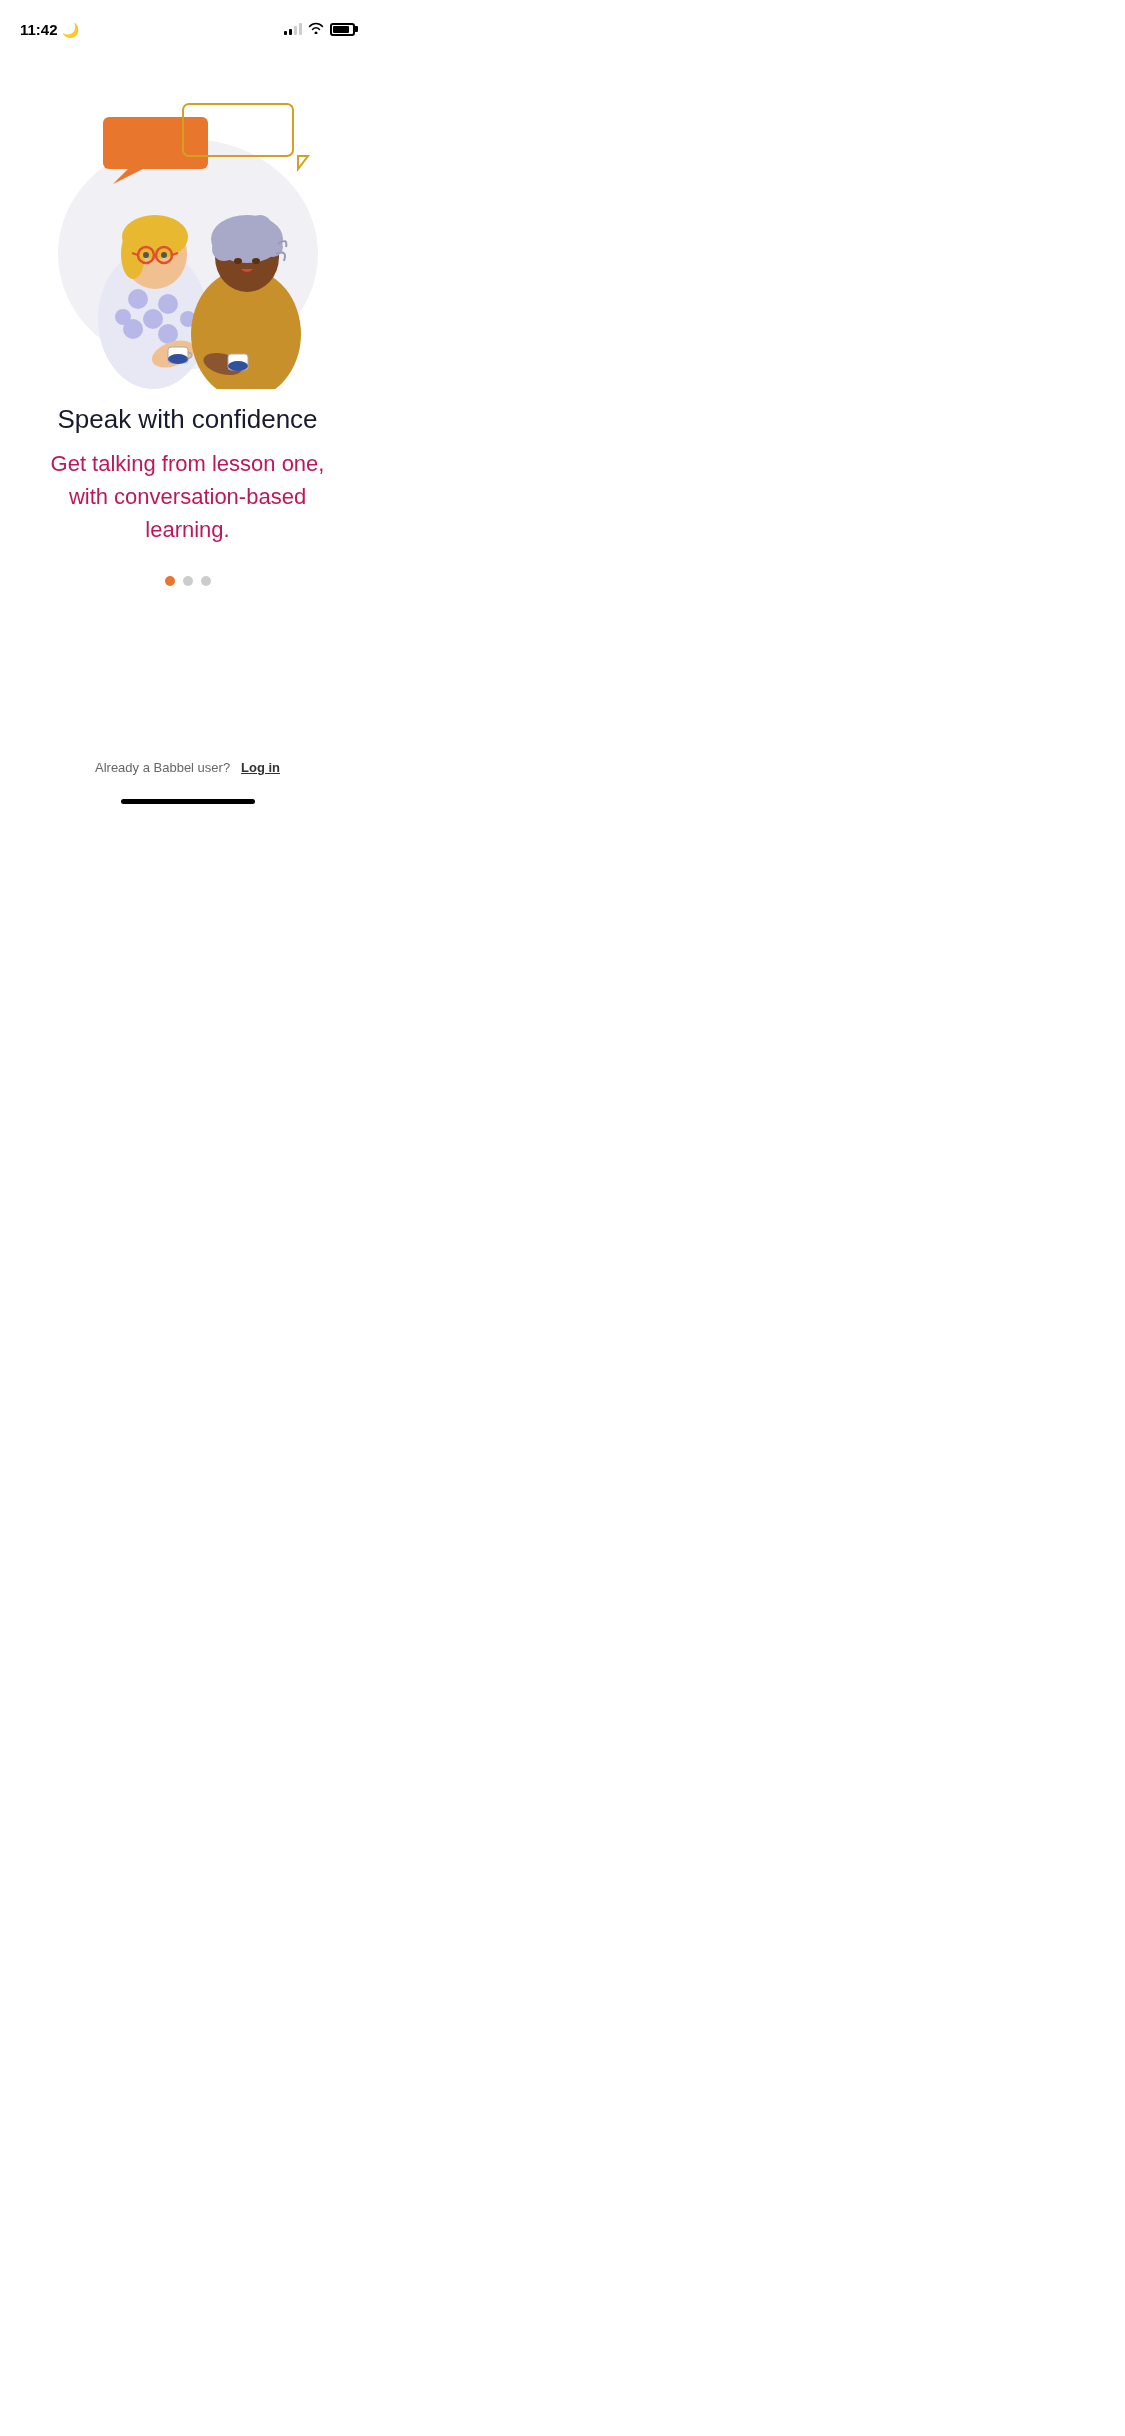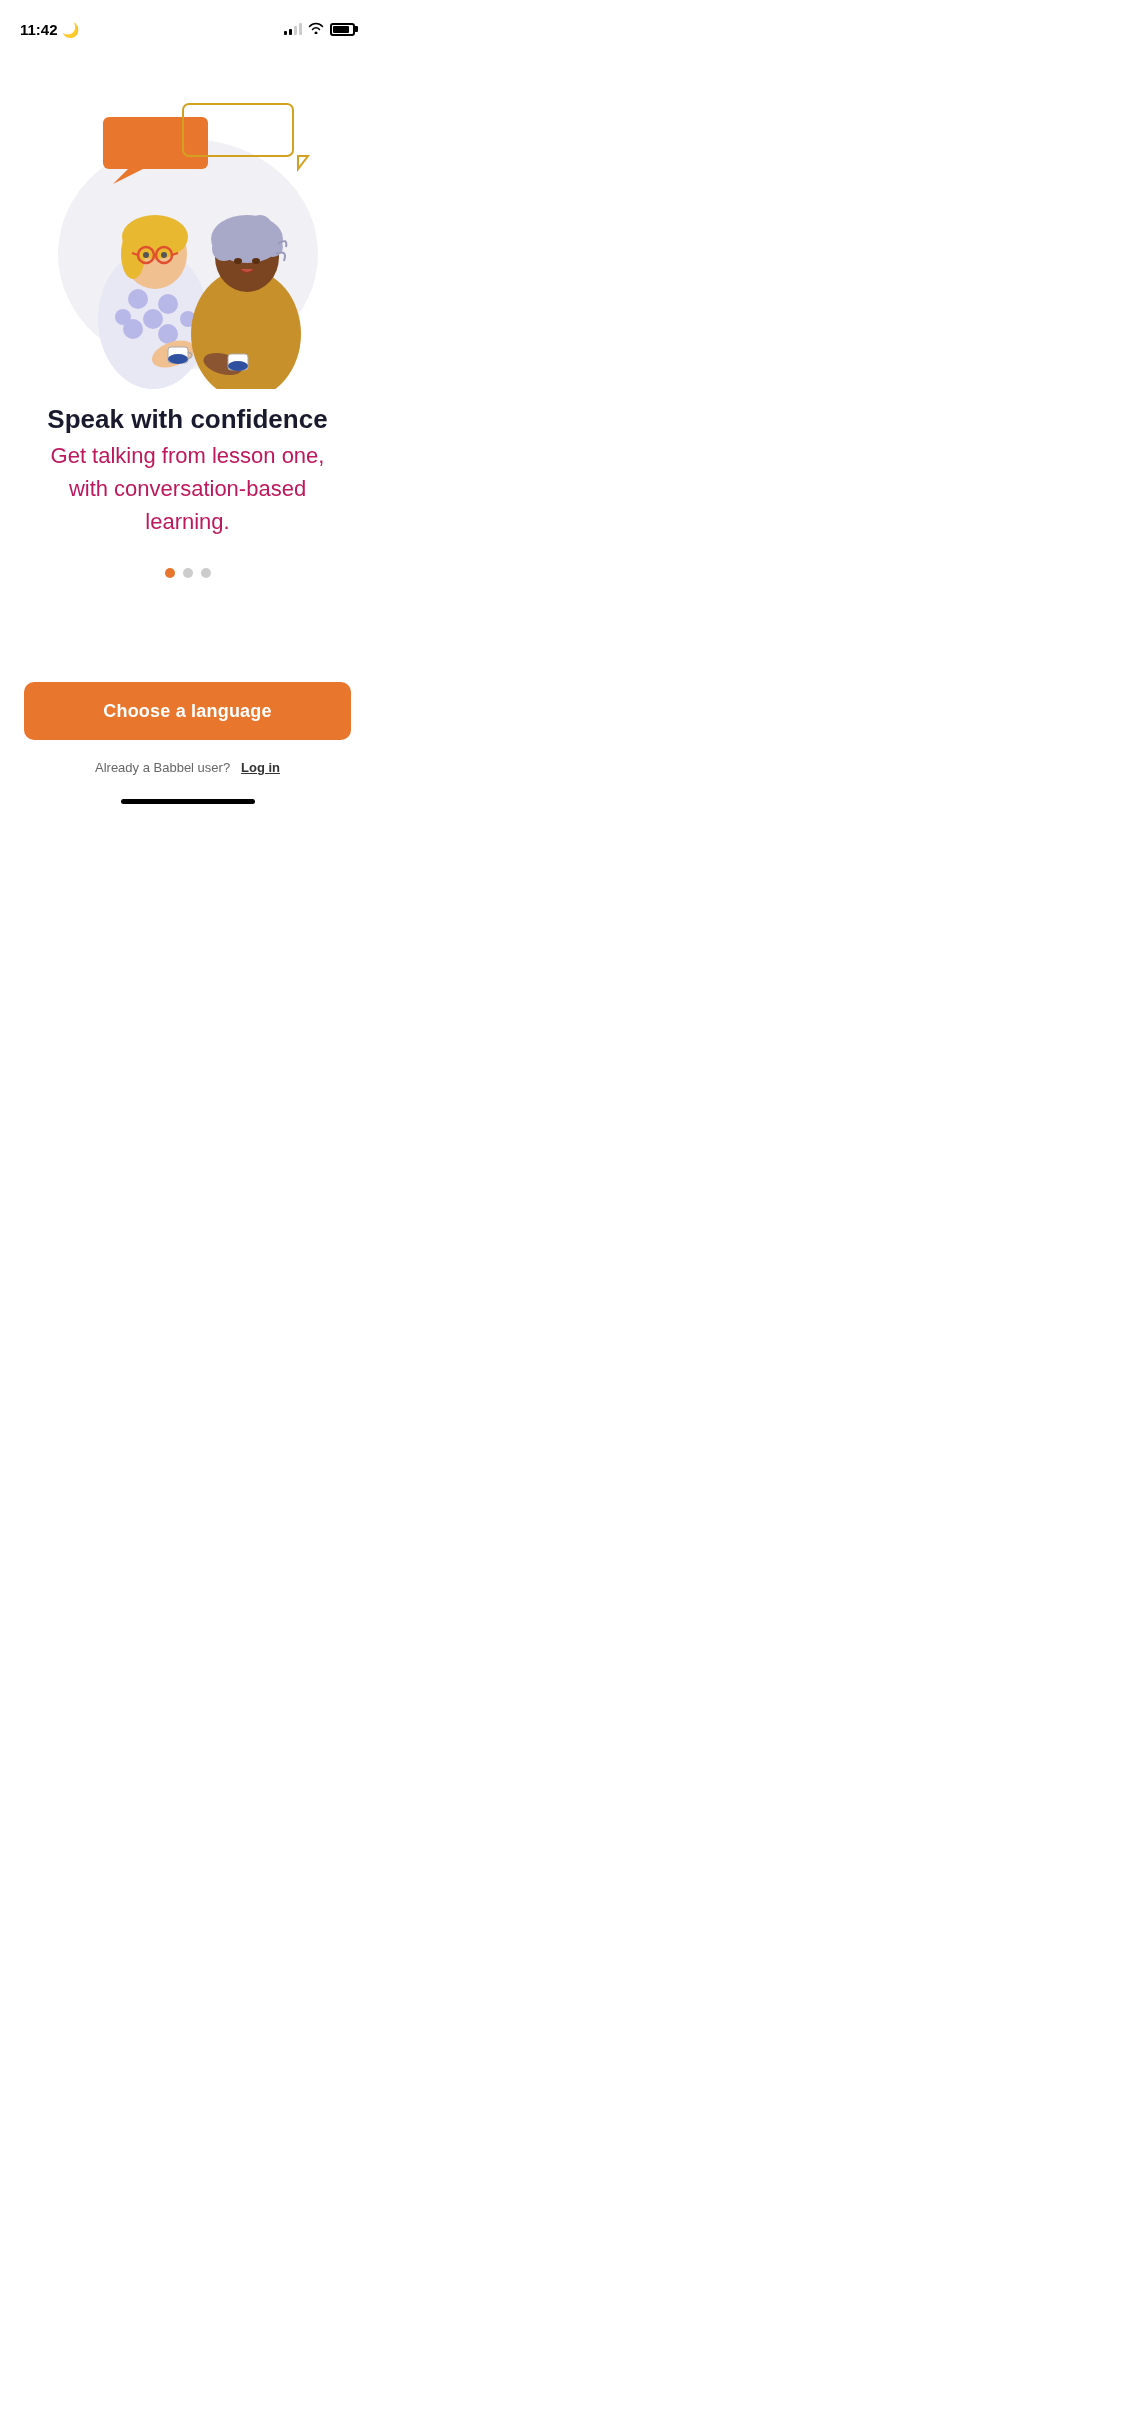--- a/index.html
+++ b/index.html
@@ -123,23 +123,23 @@
     .text-section {
       display: flex;
       flex-direction: column;
       align-items: center;
       padding: 20px 40px 0;
       text-align: center;
     }
 
     .main-title {
       font-size: 26px;
-      font-weight: 700;
+      font-weight: 400;
       color: #1a1a2e;
-      margin-bottom: 4px;
+      margin-bottom: 12px;
       line-height: 1.2;
       text-align: center;
     }
 
     .subtitle {
       font-size: 22px;
       color: #be185d;
       line-height: 1.5;
     }
 
@@ -319,21 +319,20 @@
 
 <div class="pagination">
   <div class="dot dot-active"></div>
   <div class="dot dot-inactive"></div>
   <div class="dot dot-inactive"></div>
 </div>
 
 <div class="spacer"></div>
 
 <div class="bottom-section">
-  <button class="choose-language-btn">Choose a language</button>
   <p class="login-text">
     <span>Already a Babbel user?</span>
     &nbsp;
     <span class="login-link">Log in</span>
   </p>
 </div>
 
 <div class="home-indicator"></div>
 
 </body></html>

